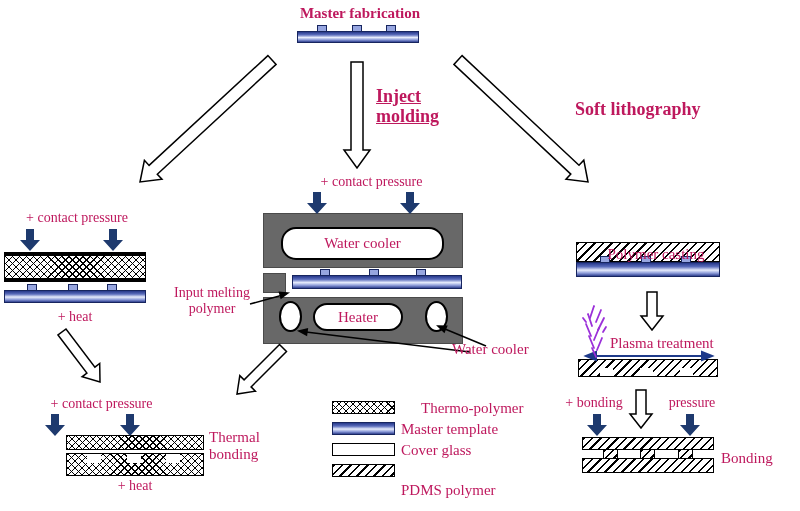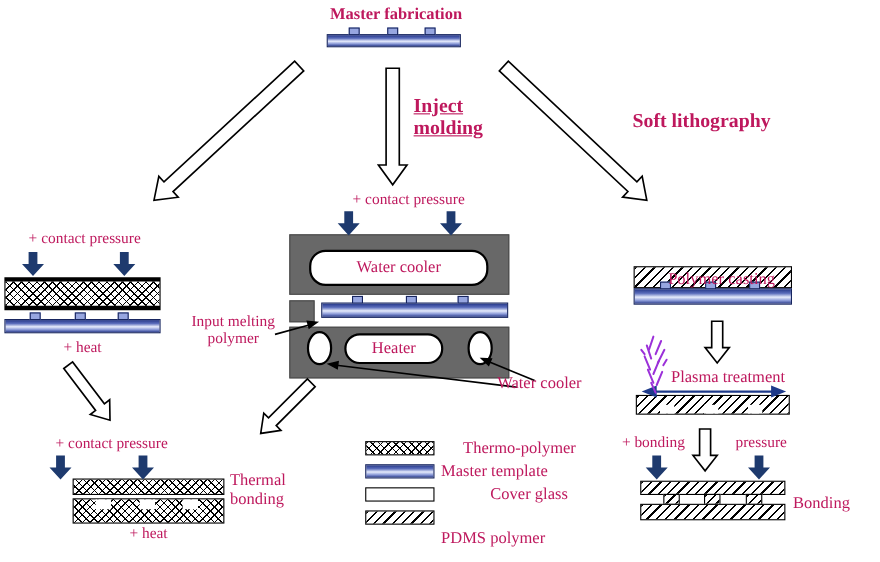--- a/index.html
+++ b/index.html
@@ -131,21 +131,21 @@
   <div class="bar dhatch" style="left:582px;top:458px;width:132px;height:15px;"></div>
 
   <div>
     <div class="sw xhatch" style="top:401px;"></div>
     <div class="lbl sm" style="left:401px;top:400px;width:160px;margin-left:20px;">Thermo-polymer</div>
 
     <div class="sw master" style="top:422px;"></div>
     <div class="lbl sm" style="left:401px;top:421px;width:160px;">Master template</div>
 
     <div class="sw plain" style="top:443px;"></div>
-    <div class="lbl sm" style="left:401px;top:442px;width:160px;text-align:center;">Cover glass</div>
+    <div class="lbl sm" style="left:401px;top:442px;width:160px;">Cover glass</div>
 
     <div class="sw dhatch" style="top:464px;"></div>
     <div class="lbl sm" style="left:401px;top:463px;width:160px;margin-top:19px;">PDMS polymer</div>
   </div>
 
   <svg class="overlay" width="800" height="511" viewBox="0 0 800 511">
 
     <polygon points="267.9,55.6 149.1,165.4 144.4,160.3 140,182 162,179.3 157.3,174.2 276.1,64.4" fill="#fff" stroke="#000" stroke-width="1.5"></polygon>
     <polygon points="351,62 351,150 344,150 357,168 370,150 363,150 363,62" fill="#fff" stroke="#000" stroke-width="1.5"></polygon>
     <polygon points="453.9,64.4 570.8,174.1 566,179.2 588,182 583.8,160.2 579,165.3 462.1,55.6" fill="#fff" stroke="#000" stroke-width="1.5"></polygon>

